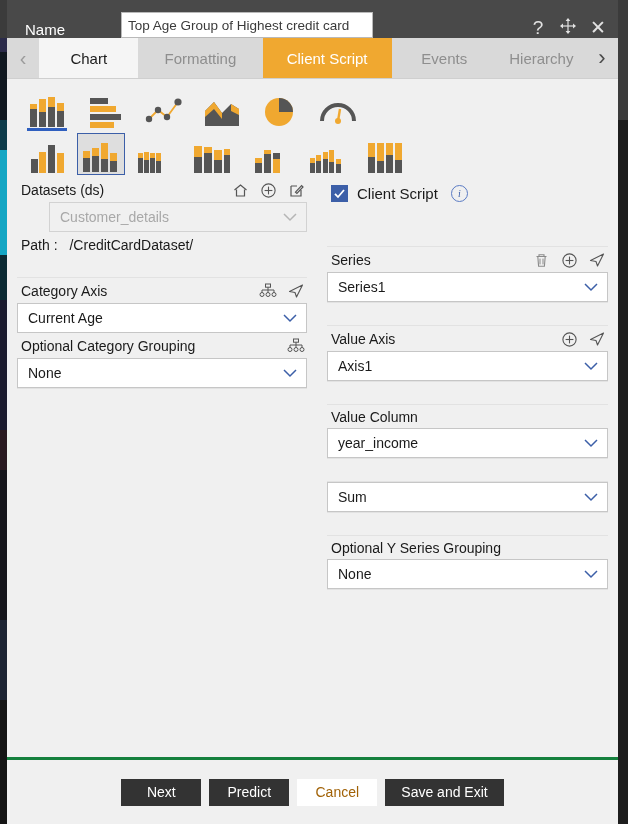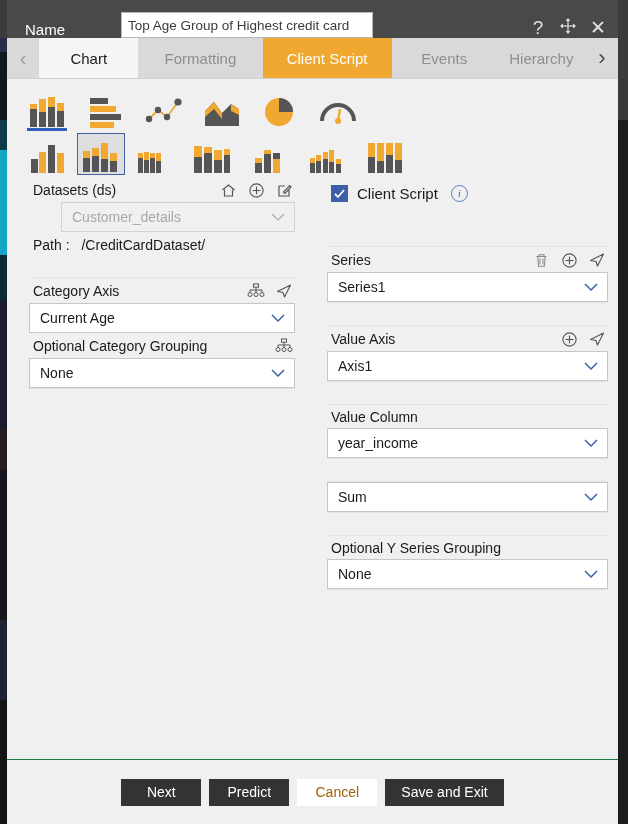--- a/index.html
+++ b/index.html
@@ -196,21 +196,21 @@
   
   .body {
     flex: 1 1 auto;
     display: flex;
     position: relative;
     background: #f0f0f0;
   }
   .col-left {
     width: 310px;
     box-sizing: border-box;
-    padding: 0 22px;
+    padding: 0 10px;
   }
   .col-right {
     width: 301px;
     box-sizing: border-box;
     padding: 0 10px 0 10px;
   }
 
   .section-label {
     font-size: 14px;
     color: #1a1a1a;
@@ -311,21 +311,21 @@
     font-family: "Liberation Serif", serif;
     cursor: pointer;
     margin-left: 4px;
   }
 
   
   .footer {
     flex: 0 0 auto;
     height: 64px;
     background: #f0f0f0;
-    border-top: 1px solid #15803d;
+    border-top: 3px solid #15803d;
     display: flex;
     align-items: center;
     justify-content: center;
     gap: 8px;
   }
   .btn {
     min-width: 80px;
     height: 27px;
     background: #333333;
     color: #ffffff;

